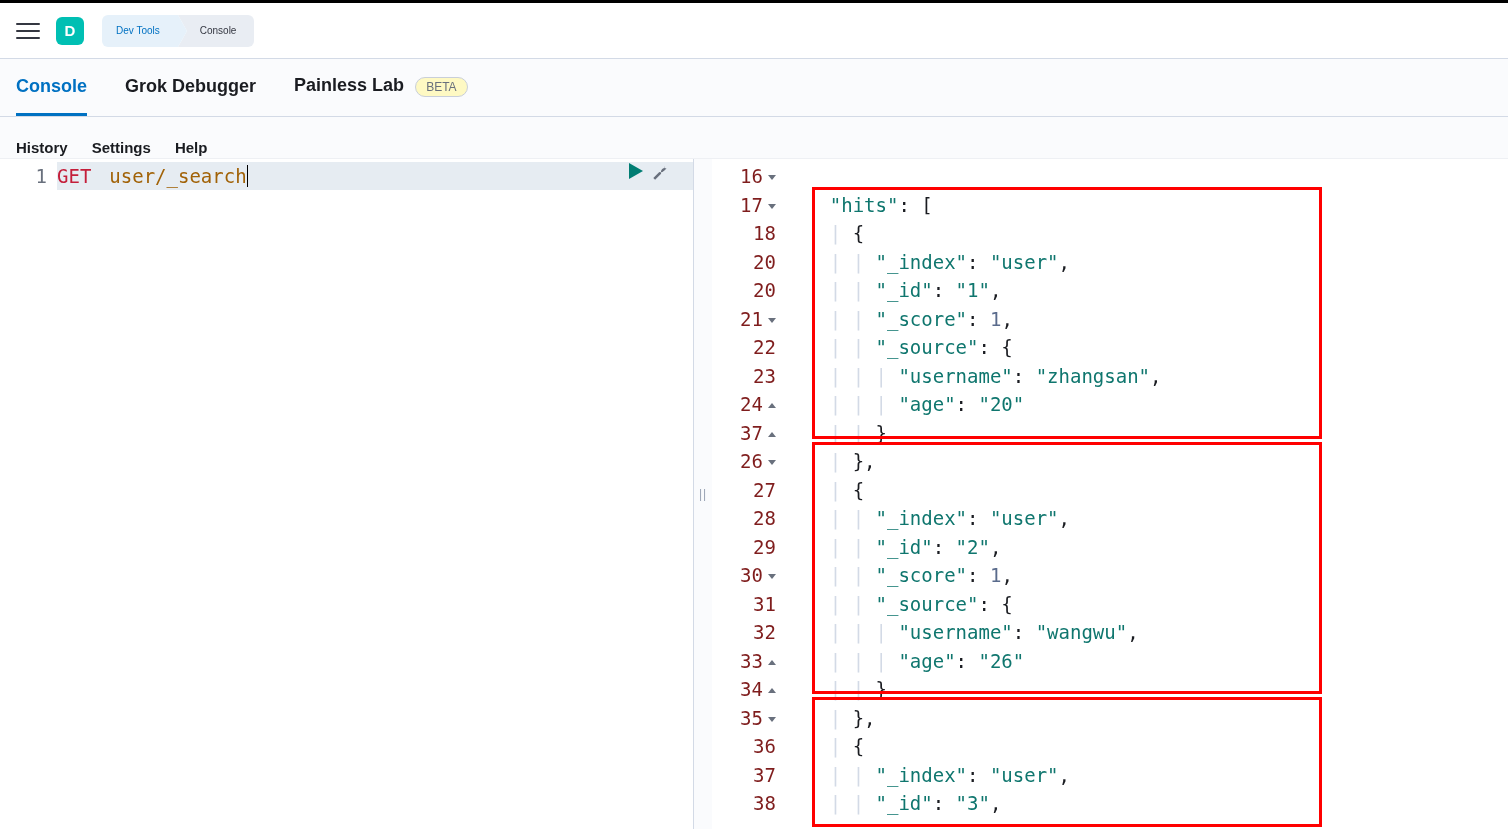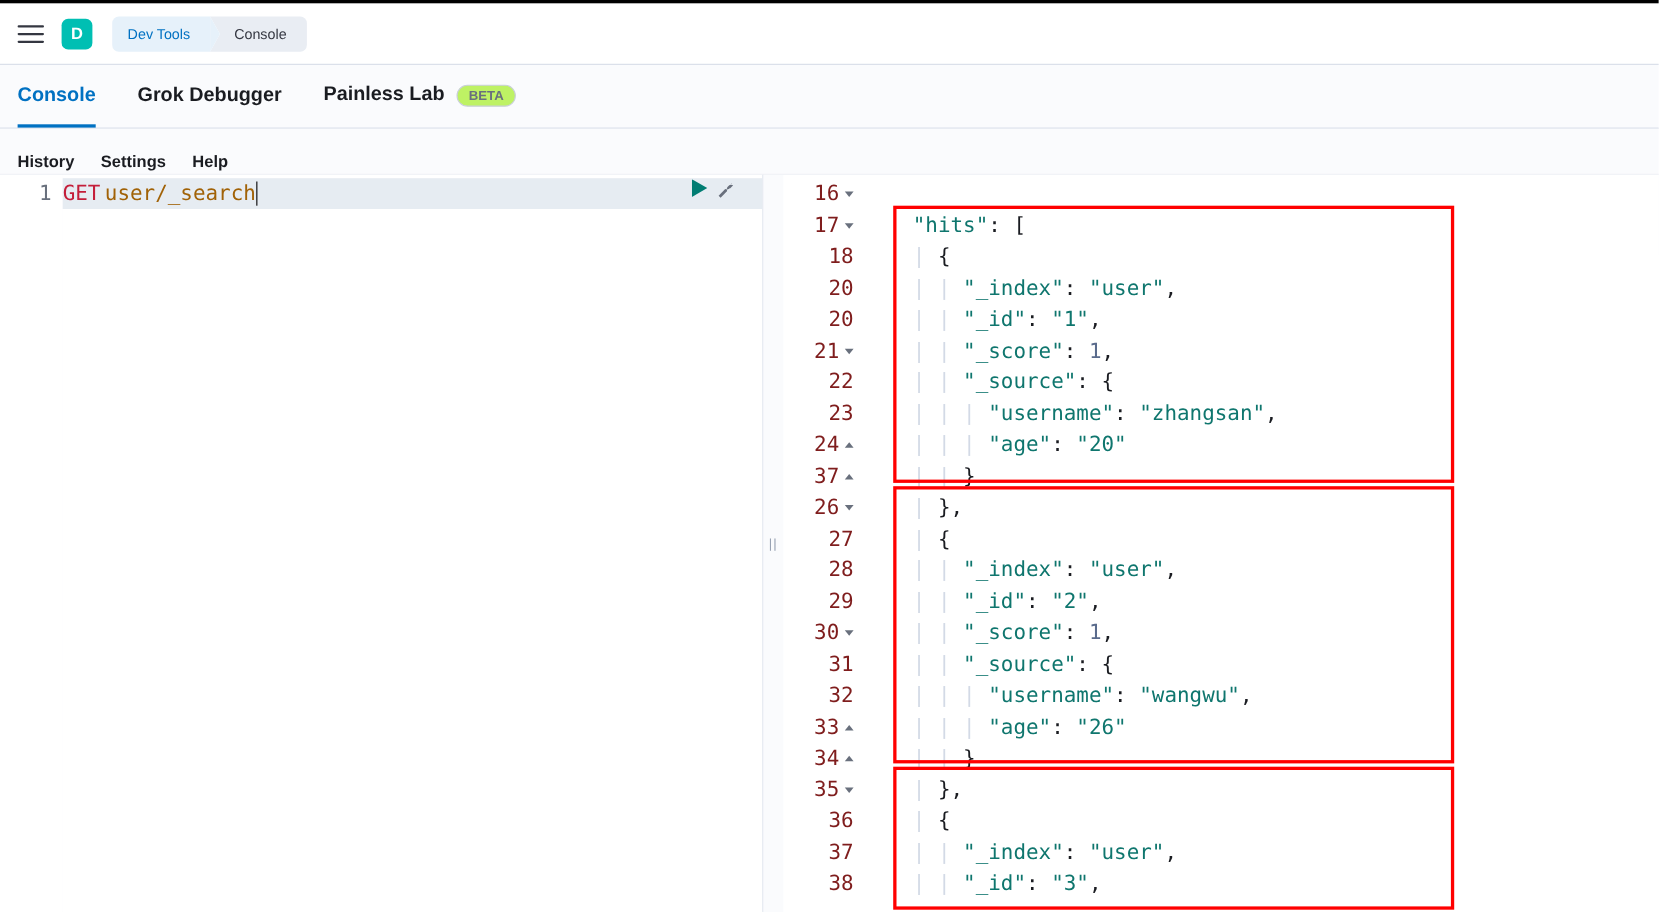--- a/index.html
+++ b/index.html
@@ -5,40 +5,40 @@
 * { margin: 0; padding: 0; box-sizing: border-box; }
 body { font-family: -apple-system, BlinkMacSystemFont, "Segoe UI", Helvetica, Arial, sans-serif; background: #fff; }
 
 .top-bar { border-top: 3px solid #000; border-bottom: 1px solid #d3dae6; height: 59px; display: flex; align-items: center; padding: 0 16px; background: #fff; }
 .hamburger { width: 24px; height: 24px; display: flex; flex-direction: column; justify-content: center; gap: 5px; cursor: pointer; margin-right: 16px; }
 .hamburger span { display: block; height: 2px; background: #343741; border-radius: 1px; }
 
 .app-badge { width: 28px; height: 28px; background: #00bfb3; border-radius: 6px; display: flex; align-items: center; justify-content: center; color: #fff; font-weight: 700; font-size: 15px; margin-right: 18px; }
 
 .breadcrumb { display: flex; align-items: center; }
-.breadcrumb-item { position: relative; height: 32px; display: flex; align-items: center; padding: 0 18px 0 14px; font-size: 13px; font-weight: 500; }
+.breadcrumb-item { position: relative; height: 32px; display: flex; align-items: center; padding: 0 18px 0 14px; font-size: 10px; font-weight: 500; }
 .breadcrumb-item.first { background: #e6f1fa; color: #0071c2; border-radius: 6px 0 0 6px; }
 .breadcrumb-item.first::after { content: ""; position: absolute; right: -9px; top: 0; width: 0; height: 0; border-top: 16px solid transparent; border-bottom: 16px solid transparent; border-left: 9px solid #e6f1fa; z-index: 2; }
 .breadcrumb-item.second { background: #e9edf3; color: #343741; padding-left: 22px; border-radius: 0 6px 6px 0; }
 .breadcrumb-item.second::before { content: ""; position: absolute; left: 0; top: 0; width: 0; height: 0; border-top: 16px solid transparent; border-bottom: 16px solid transparent; border-left: 9px solid #fff; z-index: 1; }
 
 .tab-bar { background: #fafbfd; border-bottom: 1px solid #d3dae6; height: 58px; display: flex; align-items: center; padding: 0 16px; gap: 38px; }
 .tab { font-size: 18px; font-weight: 700; color: #1a1c21; padding: 16px 0; cursor: pointer; border-bottom: 3px solid transparent; }
 .tab.active { color: #0071c2; border-bottom-color: #0071c2; }
-.beta-badge { display: inline-block; font-size: 12px; font-weight: 700; color: #69707d; border: 1px solid #c9cfd9; border-radius: 12px; padding: 2px 10px; margin-left: 6px; vertical-align: middle; background: #bef264; text-align: right; }
+.beta-badge { display: inline-block; font-size: 12px; font-weight: 400; color: #69707d; border: 1px solid #c9cfd9; border-radius: 12px; padding: 2px 10px; margin-left: 6px; vertical-align: middle; background: #fef9c3; text-align: right; }
 
 .sub-bar { background: #fafbfd; height: 42px; display: flex; align-items: center; padding: 0 16px; gap: 24px; border-bottom: 1px solid #eef0f4; }
 .sub-item { font-size: 15px; font-weight: 700; color: #1a1c21; cursor: pointer; margin-top: 20px; }
 
 .workspace { display: flex; height: calc(829px - 59px - 58px - 42px); background: #fafbfd; }
 .editor-pane { flex: 0 0 694px; display: flex; position: relative; border-right: 1px solid #d3dae6; }
 .editor-gutter { width: 57px; background: #fff; text-align: right; padding: 3px 10px 0 0; color: #69707d; font-family: "Consolas", "Menlo", monospace; font-size: 19px; line-height: 28px; }
 .editor-content { flex: 1; background: #fff; font-family: "Consolas", "Menlo", monospace; font-size: 19px; line-height: 28px; padding-top: 3px; }
 .editor-line { display: flex; background: #e6ecf2; height: 28px; align-items: center; }
-.method { color: #c41e3a; margin-right: 4px; }
+.method { color: #c41e3a; margin-right: 18px; }
 .path { color: #a16207; }
 .cursor { display: inline-block; width: 1px; height: 22px; background: #000; vertical-align: middle; }
 .editor-actions { position: absolute; top: 4px; right: 24px; display: flex; gap: 8px; }
 .play-icon svg { fill: #017d73; }
 .wrench-icon svg { fill: #69707d; }
 
 .divider-dots { width: 18px; position: relative; background: #fafbfd; }
 .divider-dots::after { content: "||"; position: absolute; top: 50%; left: 50%; transform: translate(-50%, -50%); color: #98a2b3; font-size: 12px; letter-spacing: 1px; }
 
 .output-pane { flex: 1; display: flex; background: #fff; }

